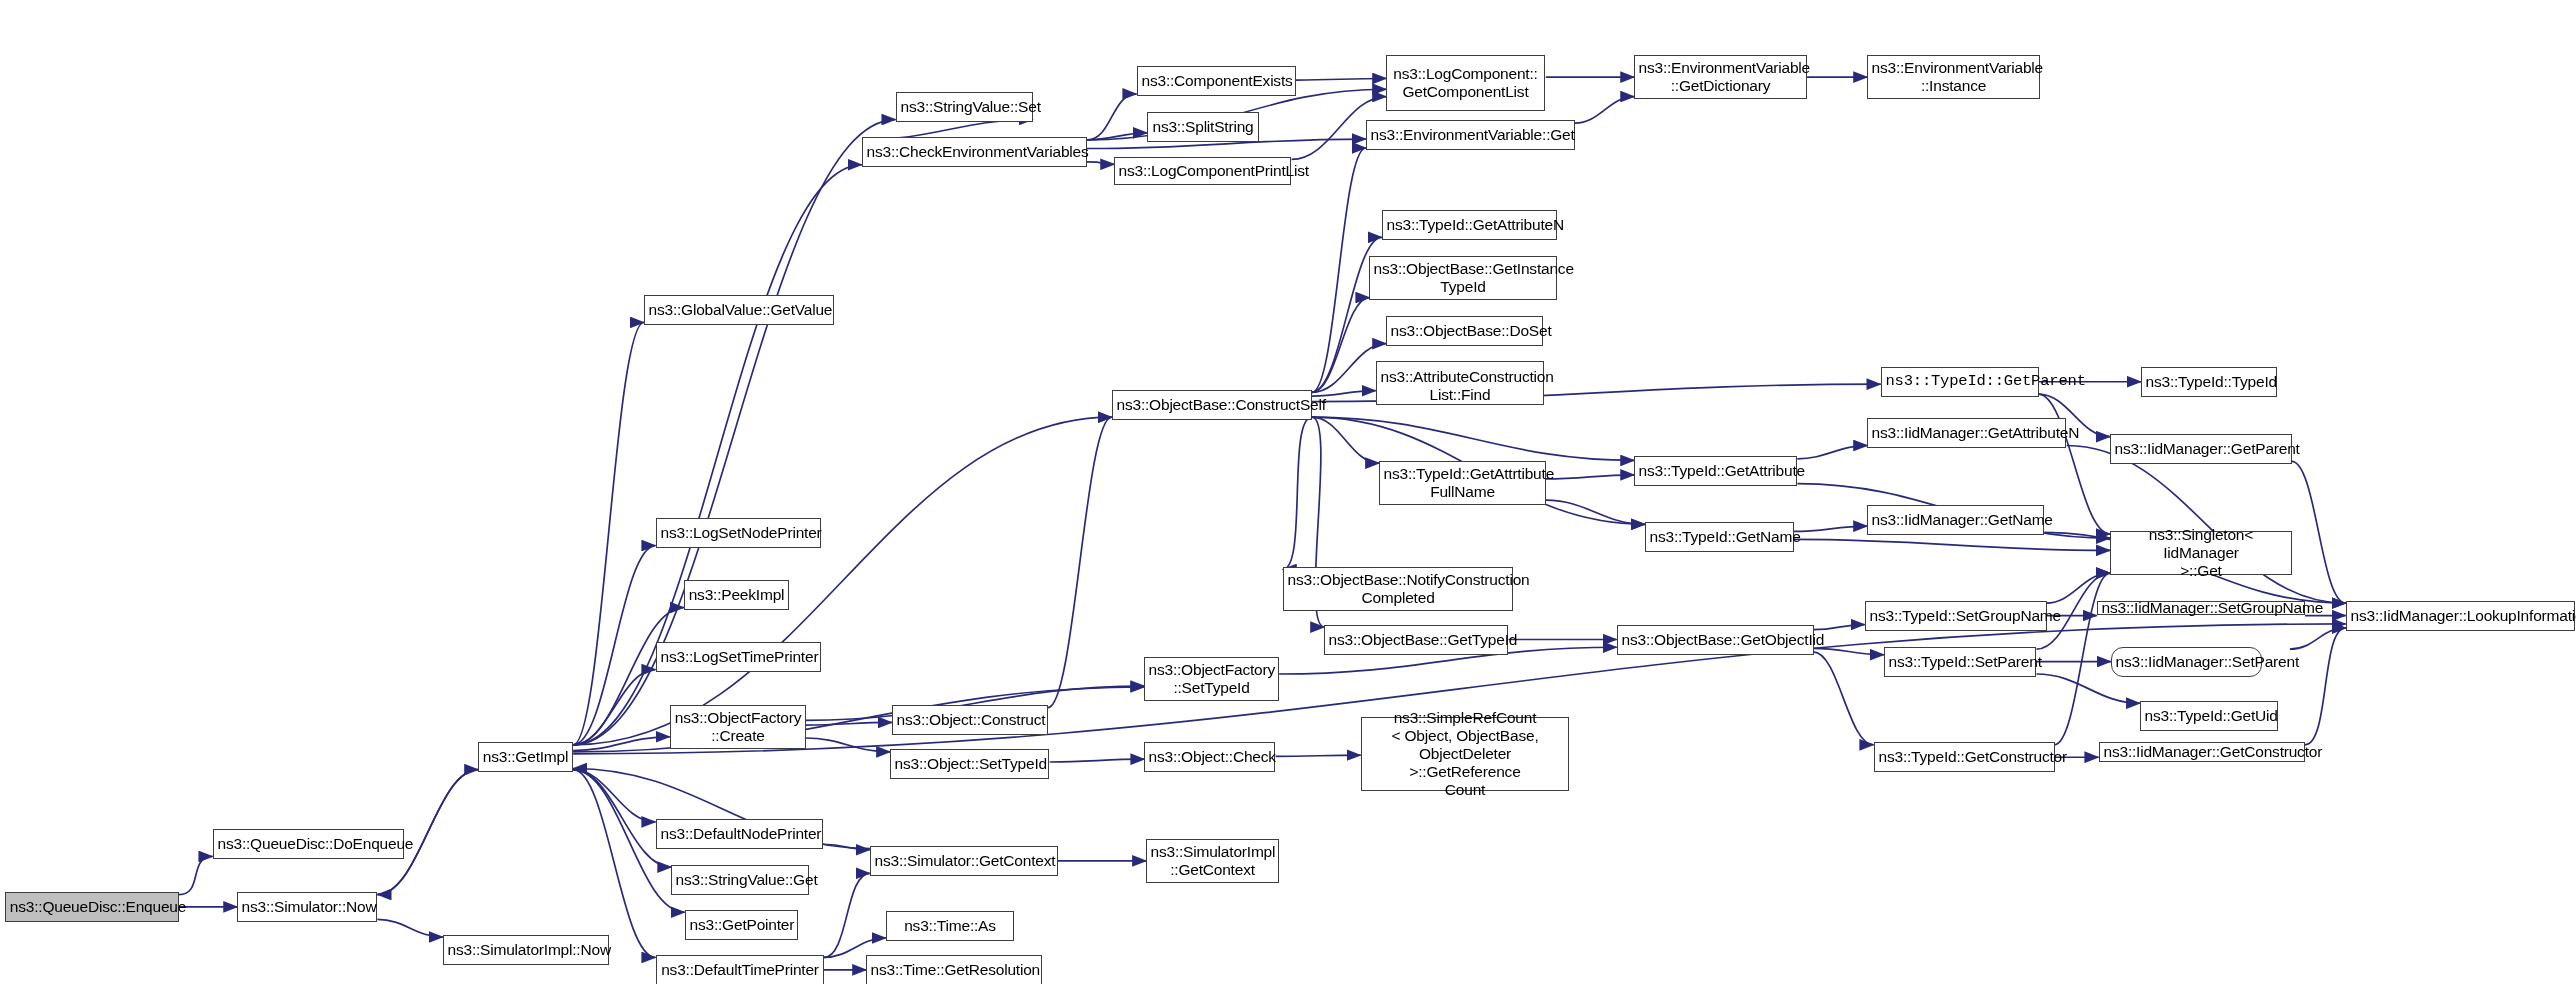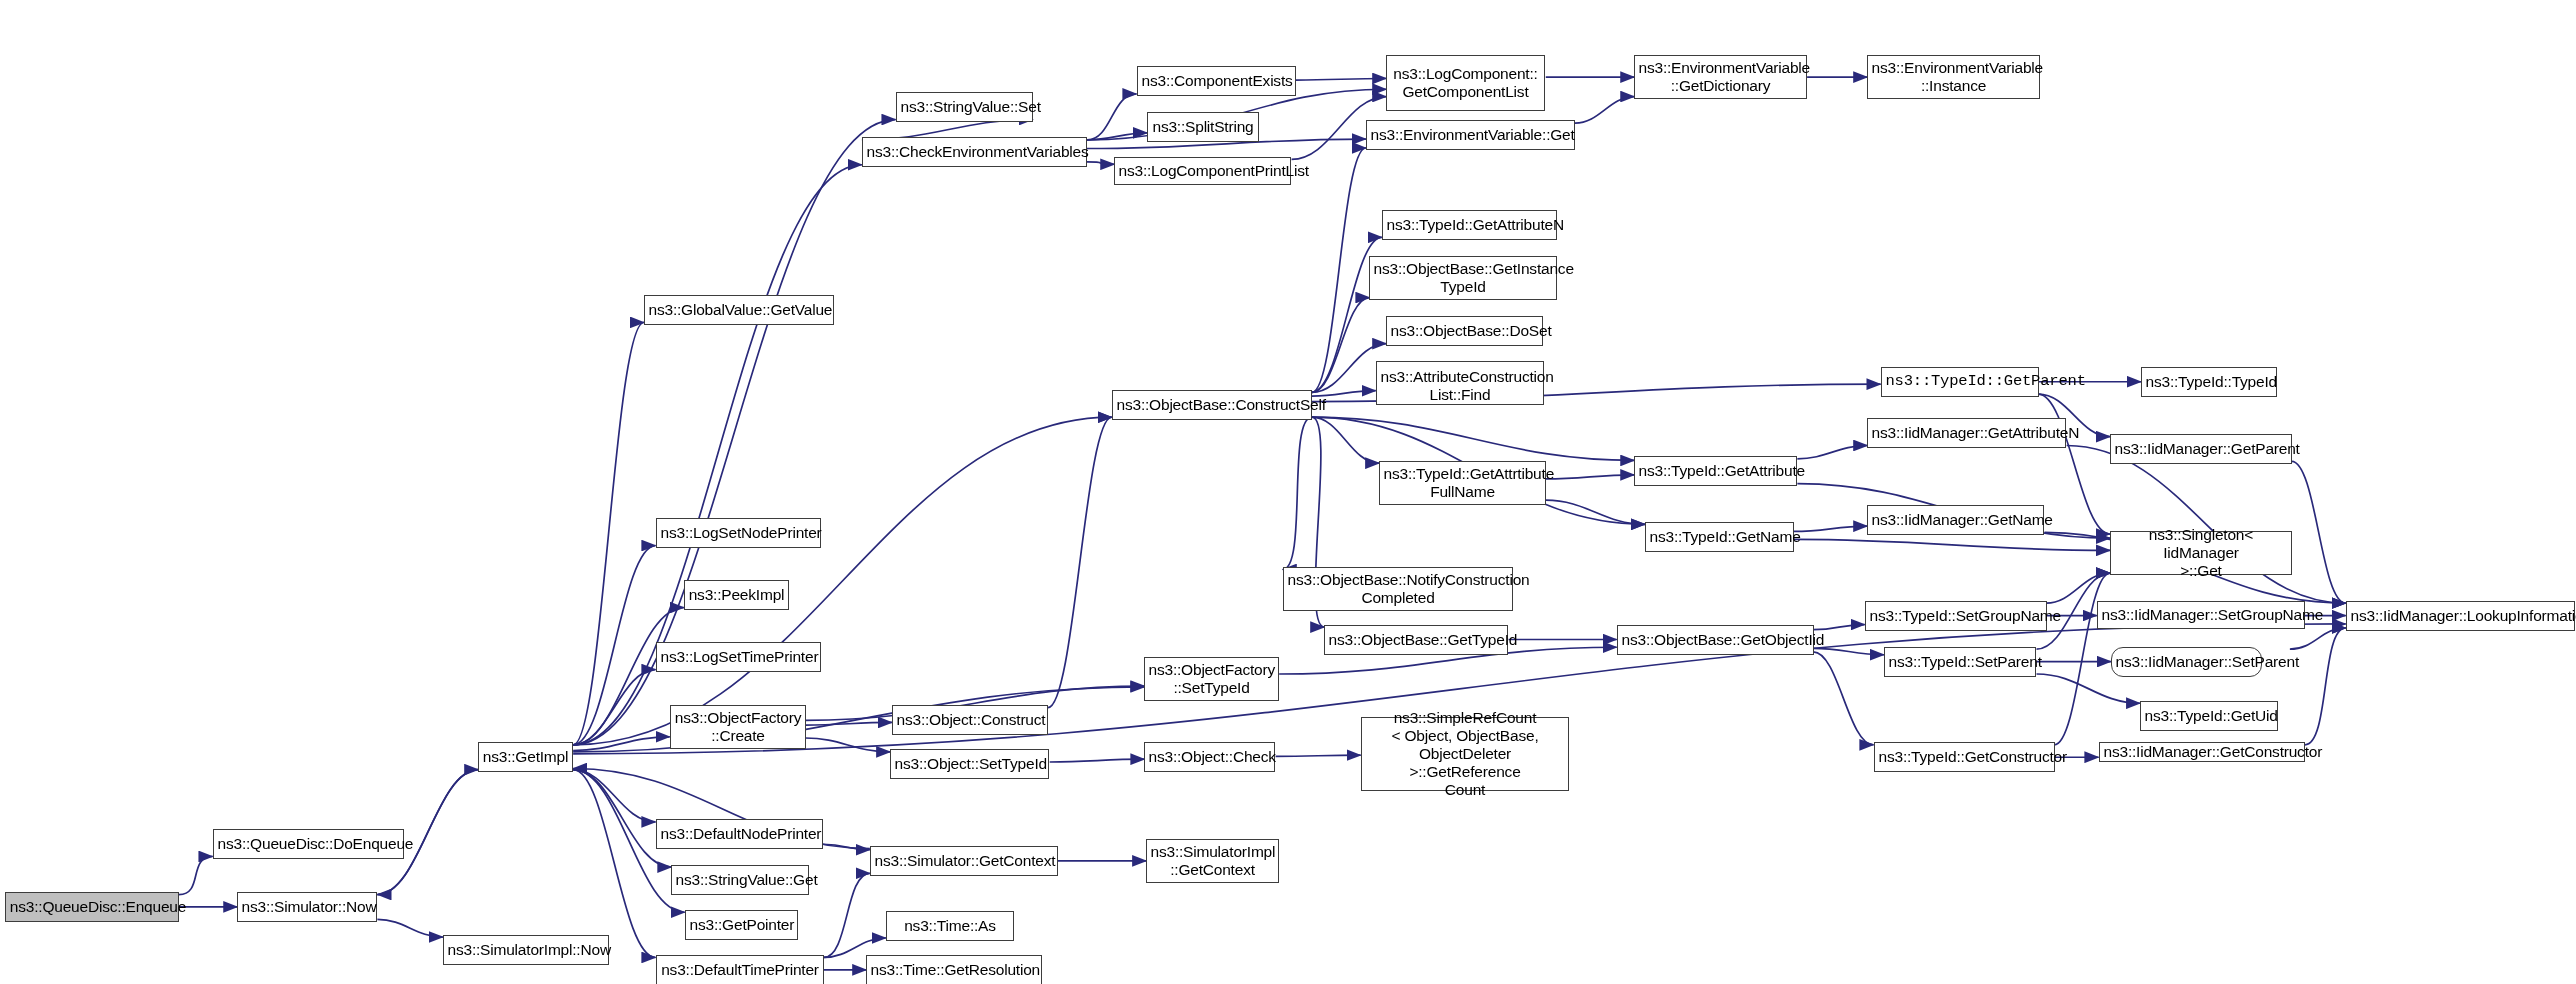--- a/index.html
+++ b/index.html
@@ -202,21 +202,21 @@
       <div class="node" style="left: 1645px; top: 522px; width: 149px; height: 30px; justify-content: flex-end;"><span class="node-label">ns3::TypeId::GetName</span></div>
       <div class="node" style="left: 1617px; top: 625px; width: 197px; height: 30px;"><span class="node-label">ns3::ObjectBase::GetObjectIid</span></div>
       <div class="node" style="left: 1881px; top: 367px; width: 158px; height: 30px; font-family: Liberation Mono, monospace;"><span class="node-label">ns3::TypeId::GetParent</span></div>
       <div class="node" style="left: 2141px; top: 367px; width: 136px; height: 30px;"><span class="node-label">ns3::TypeId::TypeId</span></div>
       <div class="node" style="left: 1867px; top: 418px; width: 199px; height: 30px;"><span class="node-label">ns3::IidManager::GetAttributeN</span></div>
       <div class="node" style="left: 2110px; top: 434px; width: 182px; height: 30px;"><span class="node-label">ns3::IidManager::GetParent</span></div>
       <div class="node" style="left: 1867px; top: 505px; width: 177px; height: 30px;"><span class="node-label">ns3::IidManager::GetName</span></div>
       <div class="node" style="left: 2110px; top: 531px; width: 182px; height: 44px;"><span class="node-label">ns3::Singleton&lt; IidManager
 &gt;::Get</span></div>
       <div class="node" style="left: 1865px; top: 601px; width: 182px; height: 30px;"><span class="node-label">ns3::TypeId::SetGroupName</span></div>
-      <div class="node" style="left: 2097px; top: 601px; width: 208px; height: 28px; justify-content: flex-end;"><span class="node-label">ns3::IidManager::SetGroupName</span></div>
+      <div class="node" style="left: 2097px; top: 601px; width: 208px; height: 14px; justify-content: flex-end;"><span class="node-label">ns3::IidManager::SetGroupName</span></div>
       <div class="node" style="left: 2346px; top: 601px; width: 229px; height: 30px;"><span class="node-label">ns3::IidManager::LookupInformation</span></div>
       <div class="node" style="left: 1884px; top: 647px; width: 152px; height: 30px;"><span class="node-label">ns3::TypeId::SetParent</span></div>
       <div class="node" style="left: 2111px; top: 647px; width: 151px; height: 30px; border-radius: 12px;"><span class="node-label">ns3::IidManager::SetParent</span></div>
       <div class="node" style="left: 2140px; top: 701px; width: 138px; height: 30px;"><span class="node-label">ns3::TypeId::GetUid</span></div>
       <div class="node" style="left: 1874px; top: 742px; width: 181px; height: 30px;"><span class="node-label">ns3::TypeId::GetConstructor</span></div>
       <div class="node" style="left: 2099px; top: 742px; width: 206px; height: 20px;"><span class="node-label">ns3::IidManager::GetConstructor</span></div>
     </div>
 </div>
 
 

